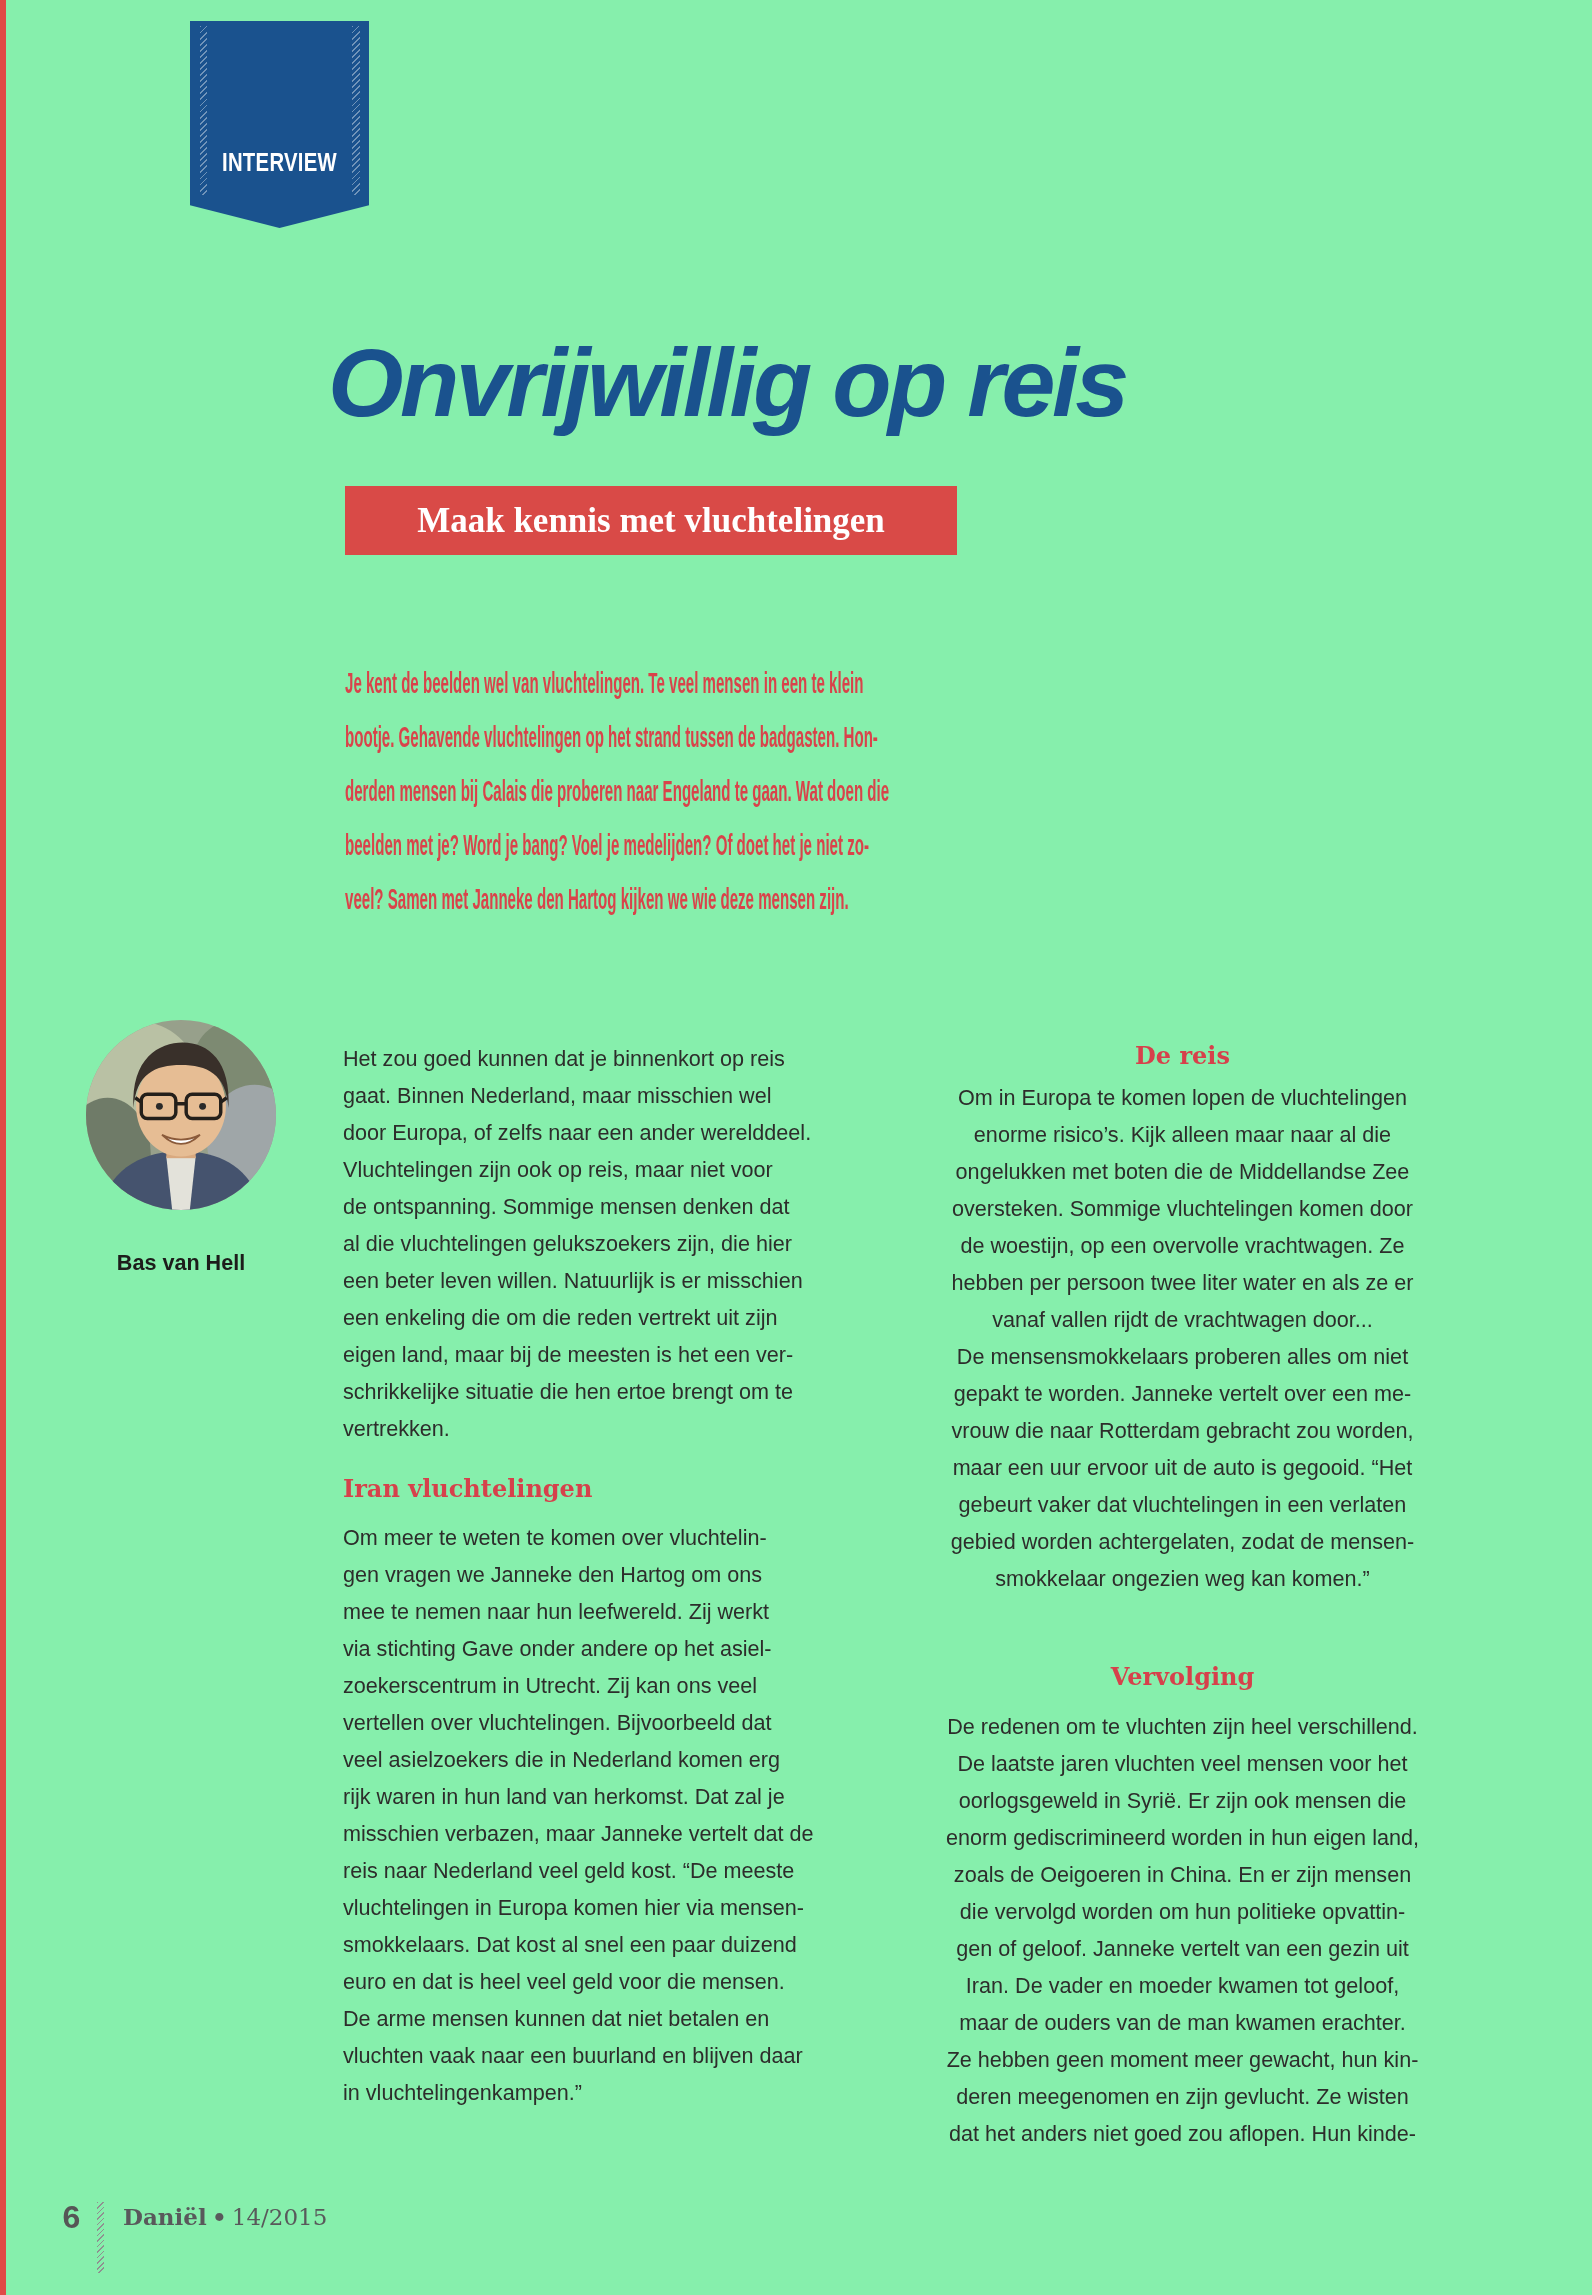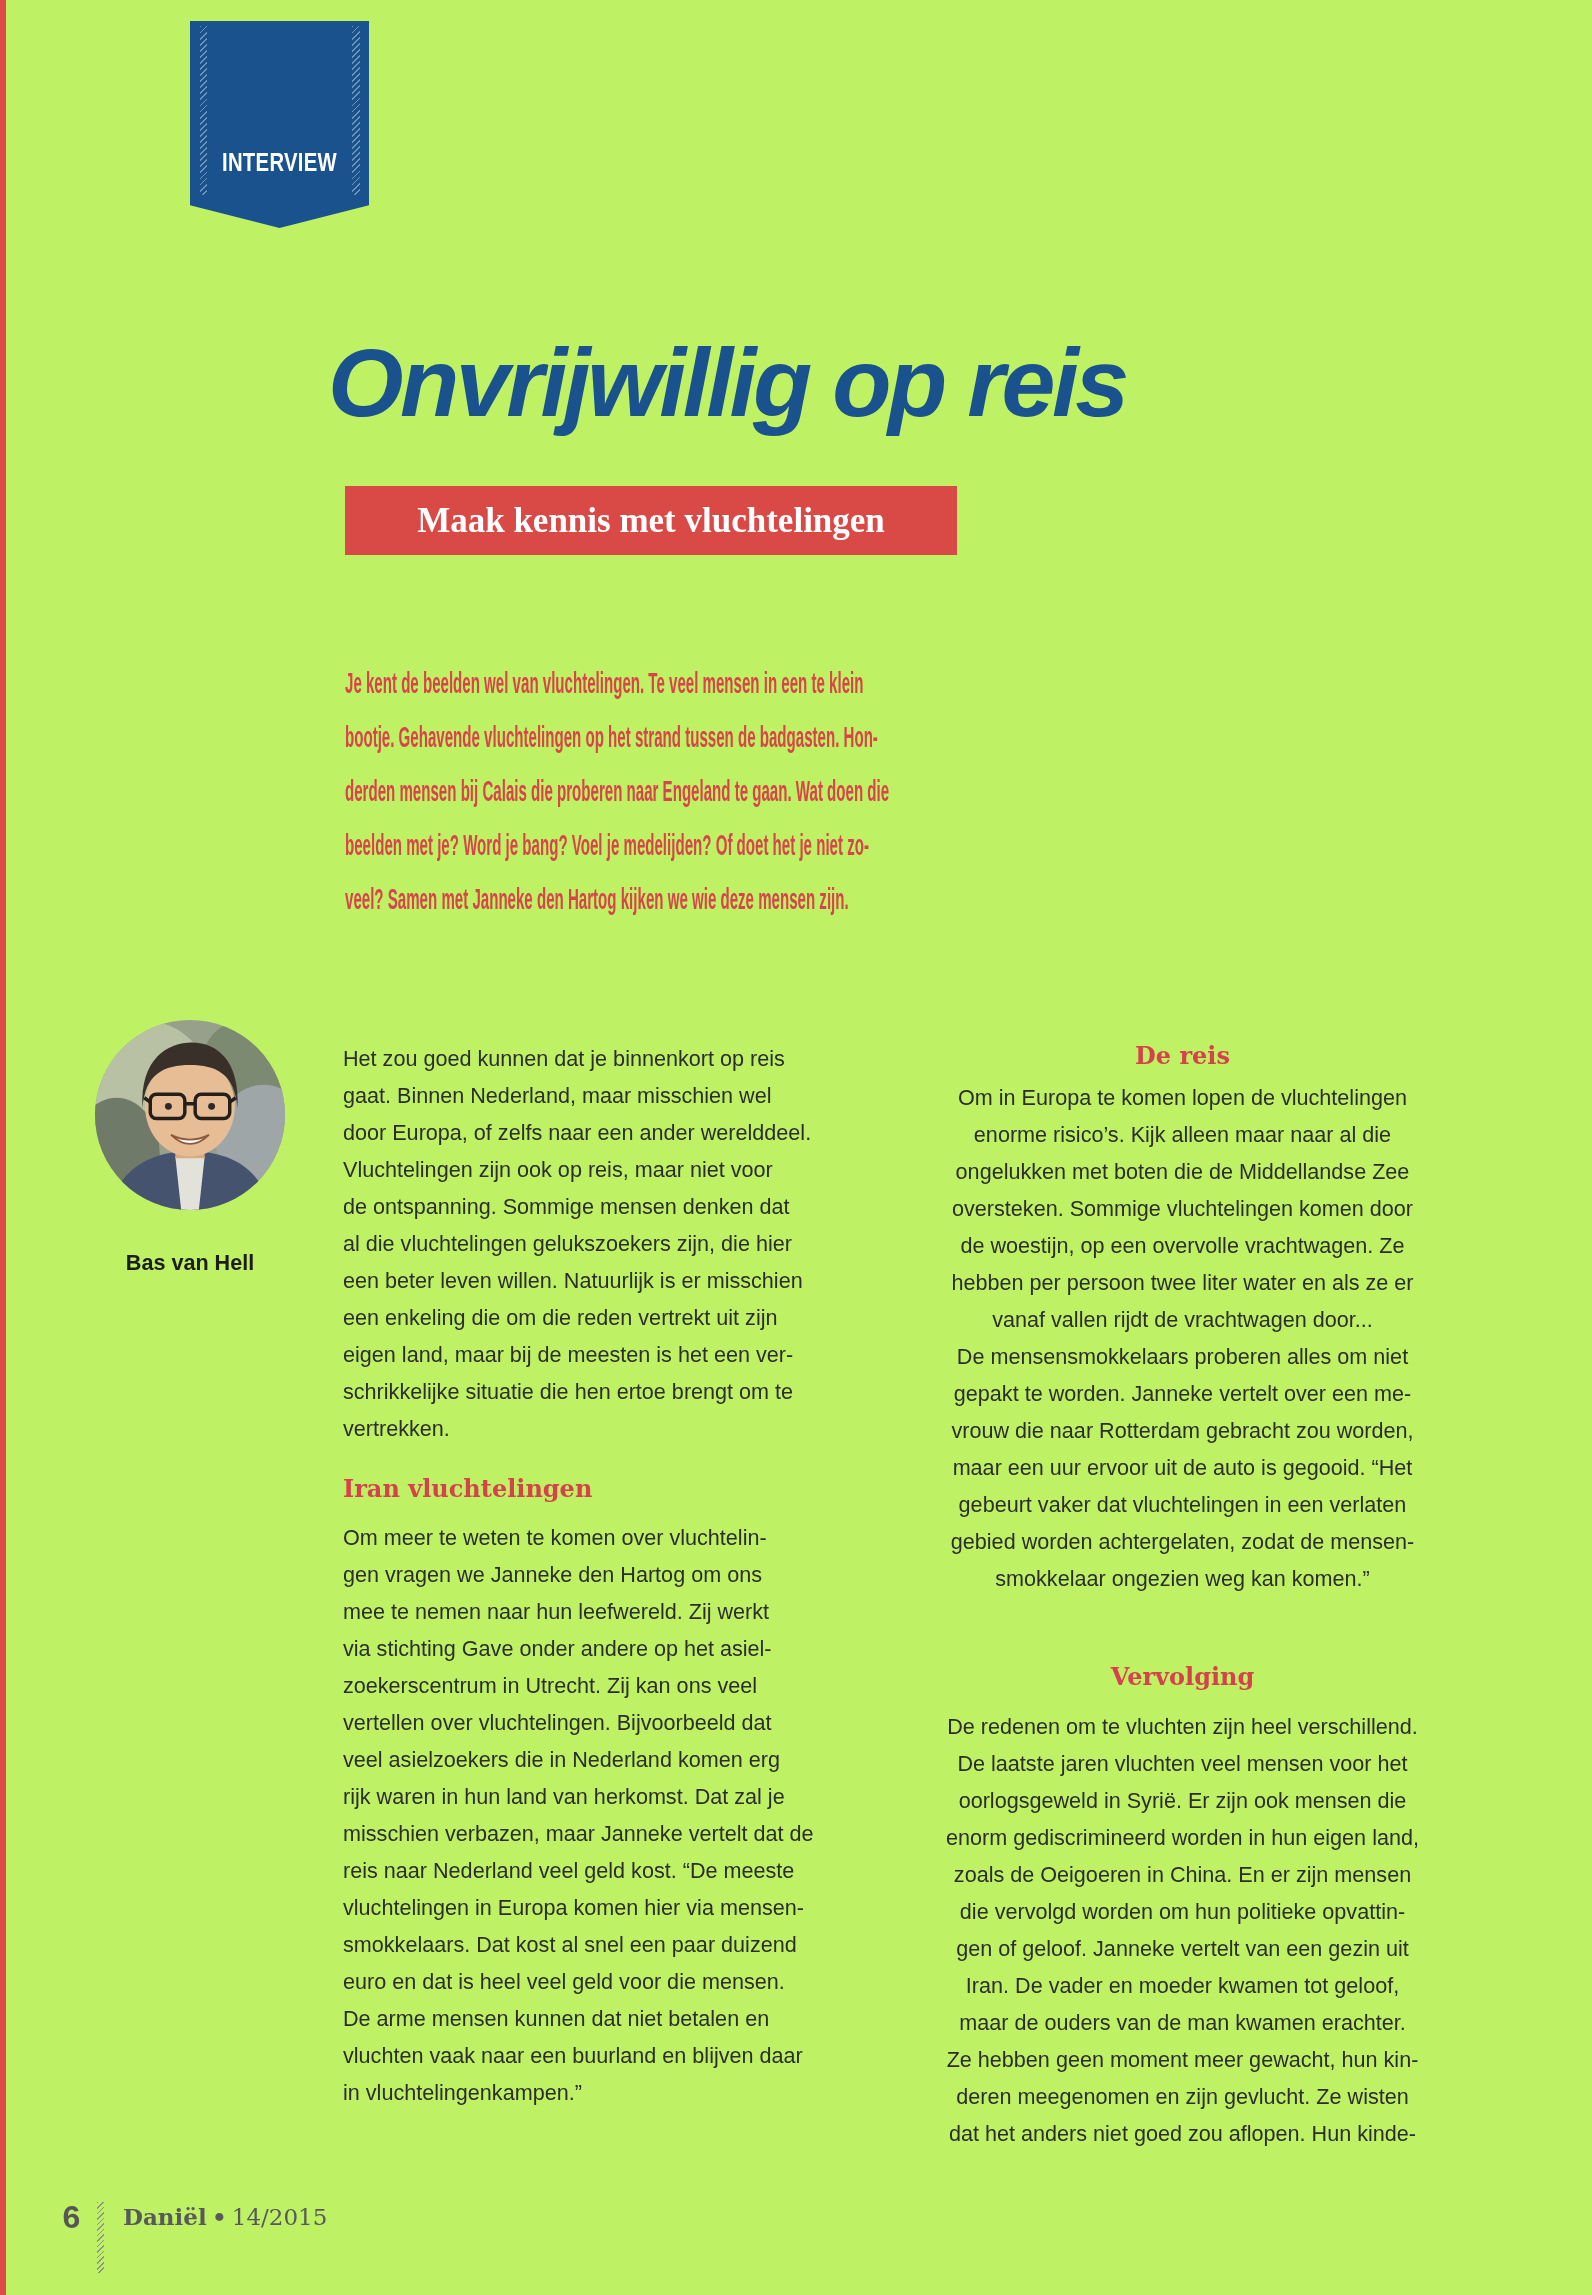--- a/index.html
+++ b/index.html
@@ -1,16 +1,16 @@
 <!DOCTYPE html>
 <html style="font-size:14px"><head>
 <meta charset="utf-8">
 <style>
   html,body{margin:0;padding:0;background:#ffffff;}
-  #page{position:relative;width:1592px;height:2295px;background:#bef264;overflow:hidden;
+  #page{position:relative;width:1592px;height:2295px;background:#86efac;overflow:hidden;
         font-family:"Liberation Sans",sans-serif;}
 
   
   .bleed{position:absolute;left:0;top:0;width:6px;height:2295px;background:#e04a46;}
 
   
   .ribbon{position:absolute;left:190px;top:21px;width:179px;height:207px;background:#1a528e;
           clip-path:polygon(0 0,100% 0,100% 89%,50% 100%,0 89%);}
   .ribbon .stripe{position:absolute;top:5.2px;height:169px;width:7.8px;
           background:repeating-linear-gradient(135deg,rgba(255,255,255,.38) 0 1.3px,transparent 1.3px 4.3px);}
@@ -27,21 +27,21 @@
   .subbox{position:absolute;left:345px;top:486px;width:612px;height:69px;background:#d94a47;
           display:flex;align-items:center;justify-content:center;}
   .subbox span{color:#fff;font-family:"Liberation Serif",serif;font-weight:bold;font-size:35px;}
 
   
   .introwrap{position:absolute;left:345px;top:656px;width:656px;height:285px;}
   .intro{width:1251px;transform:scaleX(.52);transform-origin:top left;
          color:#d9434a;font-weight:bold;font-size:29px;line-height:54px;white-space:pre-line;}
 
   
-  .photo{position:absolute;left:95px;top:1020px;width:190px;}
+  .photo{position:absolute;left:86px;top:1020px;width:190px;}
   .photo svg{display:block;}
   .caption{margin-top:40px;width:190px;text-align:center;font-weight:bold;font-size:21.6px;color:#1d1d1b;}
 
   
   .col{position:absolute;color:#2d2d2b;font-size:21.6px;line-height:37px;margin-top:20px;}
   .col1{left:343px;top:1020px;width:545px;}
   .col2{left:904px;top:1016px;width:557px;text-align:center;}
   .col p{margin:0;white-space:pre-line;}
   .col h3{margin:0;color:#d6414b;font-family:"DejaVu Serif",serif;font-weight:bold;
           font-size:24px;line-height:39px;}

